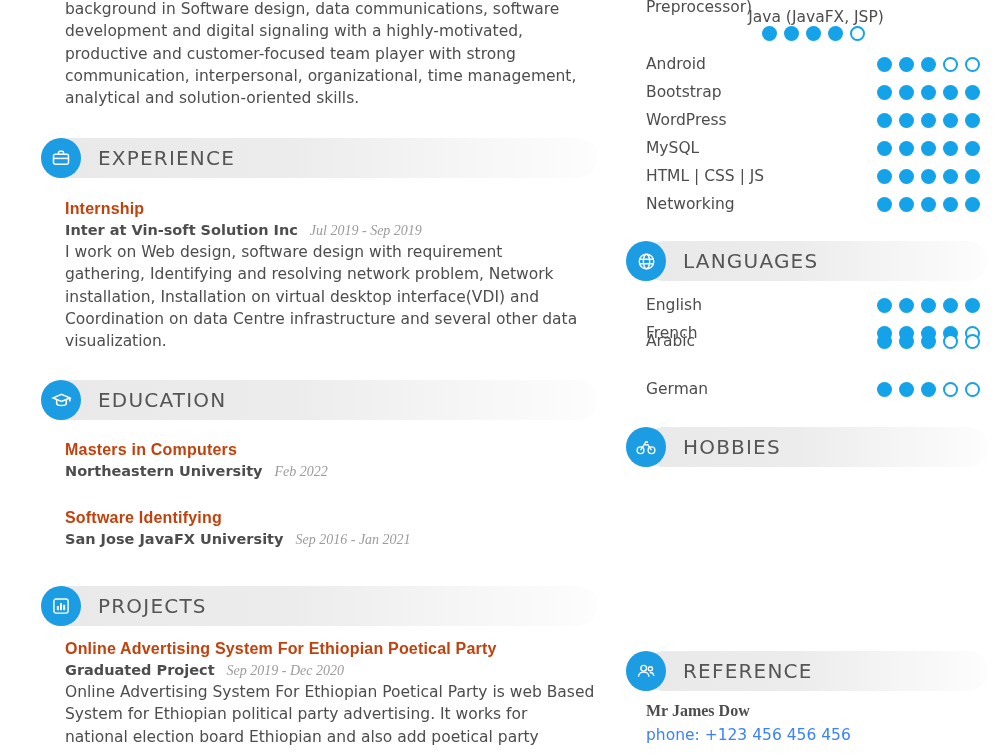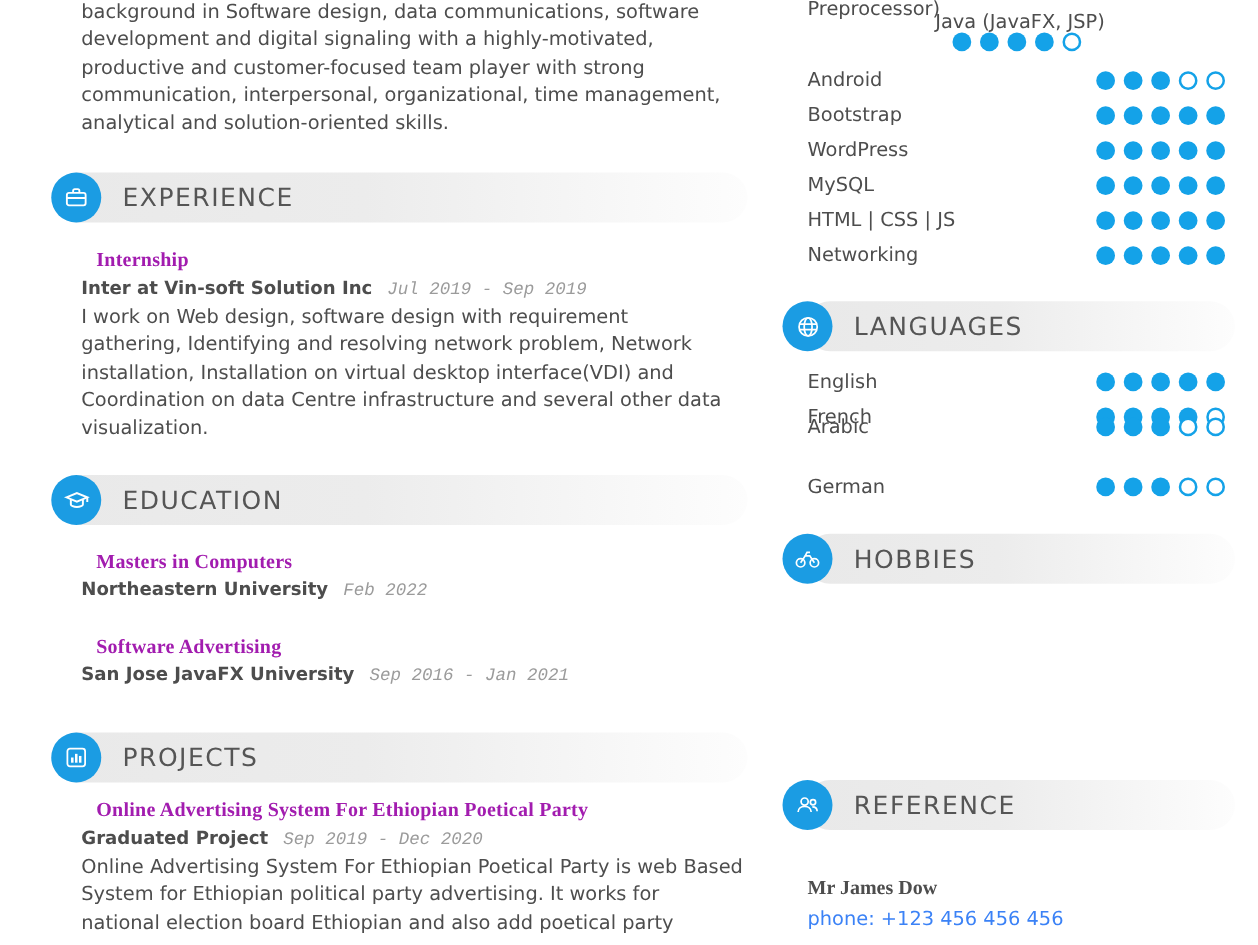--- a/index.html
+++ b/index.html
@@ -83,39 +83,39 @@
     white-space: nowrap;
   }
 
   .entry {
     position: absolute;
     left: 65px;
   }
   .entry-title {
     font-size: 16px;
     font-weight: bold;
-    color: #a21caf;
+    color: #c2410c;
     letter-spacing: 0.2px;
-    margin: 0 0 2px 12px;
-    font-family: Liberation Serif, serif;
+    margin: 0 0 2px 0;
+    font-family: Liberation Sans, sans-serif;
   }
   .entry-sub {
     font-size: 14.5px;
     font-weight: bold;
     color: #4d4d4d;
     display: inline;
     font-family: "DejaVu Sans", sans-serif;
   }
   .entry-date {
     font-size: 14px;
     font-style: italic;
     color: #9b9b9b;
     display: inline;
     margin-left: 12px;
-    font-family: Liberation Mono, monospace;
+    font-family: Liberation Serif, serif;
   }
   .entry-body {
     font-size: 15.5px;
     line-height: 22.3px;
     color: #4d4d4d;
     margin-top: 2px;
     font-family: "DejaVu Sans", sans-serif;
   }
 
   
@@ -263,21 +263,21 @@
     </div>
 
     <div class="entry" style="top:441px; width:520px;">
       <div class="entry-title">Masters in Computers</div>
       <div>
         <span class="entry-sub">Northeastern University</span><span class="entry-date">Feb 2022</span>
       </div>
     </div>
 
     <div class="entry" style="top:509px; width:520px;">
-      <div class="entry-title">Software Advertising</div>
+      <div class="entry-title">Software Identifying</div>
       <div>
         <span class="entry-sub">San Jose JavaFX University</span><span class="entry-date">Sep 2016 - Jan 2021</span>
       </div>
     </div>
 
     <div class="sec-head" style="left:42px; top:586px; width:556px;text-align:right;">
       <div class="sec-bar" style="width:556px; left:0;"></div>
       <div class="sec-icon" style="left:-1px;">
         <svg width="20" height="20" viewBox="0 0 24 24" fill="none" stroke="#ffffff" stroke-width="1.7">
           <rect x="3.5" y="3.5" width="17" height="17" rx="2.5"></rect>
@@ -432,21 +432,21 @@
         <svg width="22" height="22" viewBox="0 0 24 24" fill="none" stroke="#ffffff" stroke-width="1.5">
           <circle cx="6" cy="15.5" r="3.7"></circle>
           <circle cx="18" cy="15.5" r="3.7"></circle>
           <path d="M6 15.5l4-6h4l4 6"></path>
           <path d="M10 9.5l1.6-3h2.6"></path>
         </svg>
       </div>
       <div class="r-title">HOBBIES</div>
     </div>
 
-    <div class="r-sec-head" style="top:624px; left:0; width:386px;">
+    <div class="r-sec-head" style="top:651px; left:0; width:386px;">
       <div class="r-bar"></div>
       <div class="r-icon">
         <svg width="22" height="22" viewBox="0 0 24 24" fill="none" stroke="#ffffff" stroke-width="1.5">
           <circle cx="9.5" cy="9" r="3.1"></circle>
           <path d="M3.8 18.2c0-3.1 2.6-5 5.7-5s5.7 1.9 5.7 5"></path>
           <circle cx="16.8" cy="9.6" r="2.3"></circle>
           <path d="M16.2 13.6c2.4 0 4.2 1.5 4.2 3.9"></path>
         </svg>
       </div>
       <div class="r-title">REFERENCE</div>

